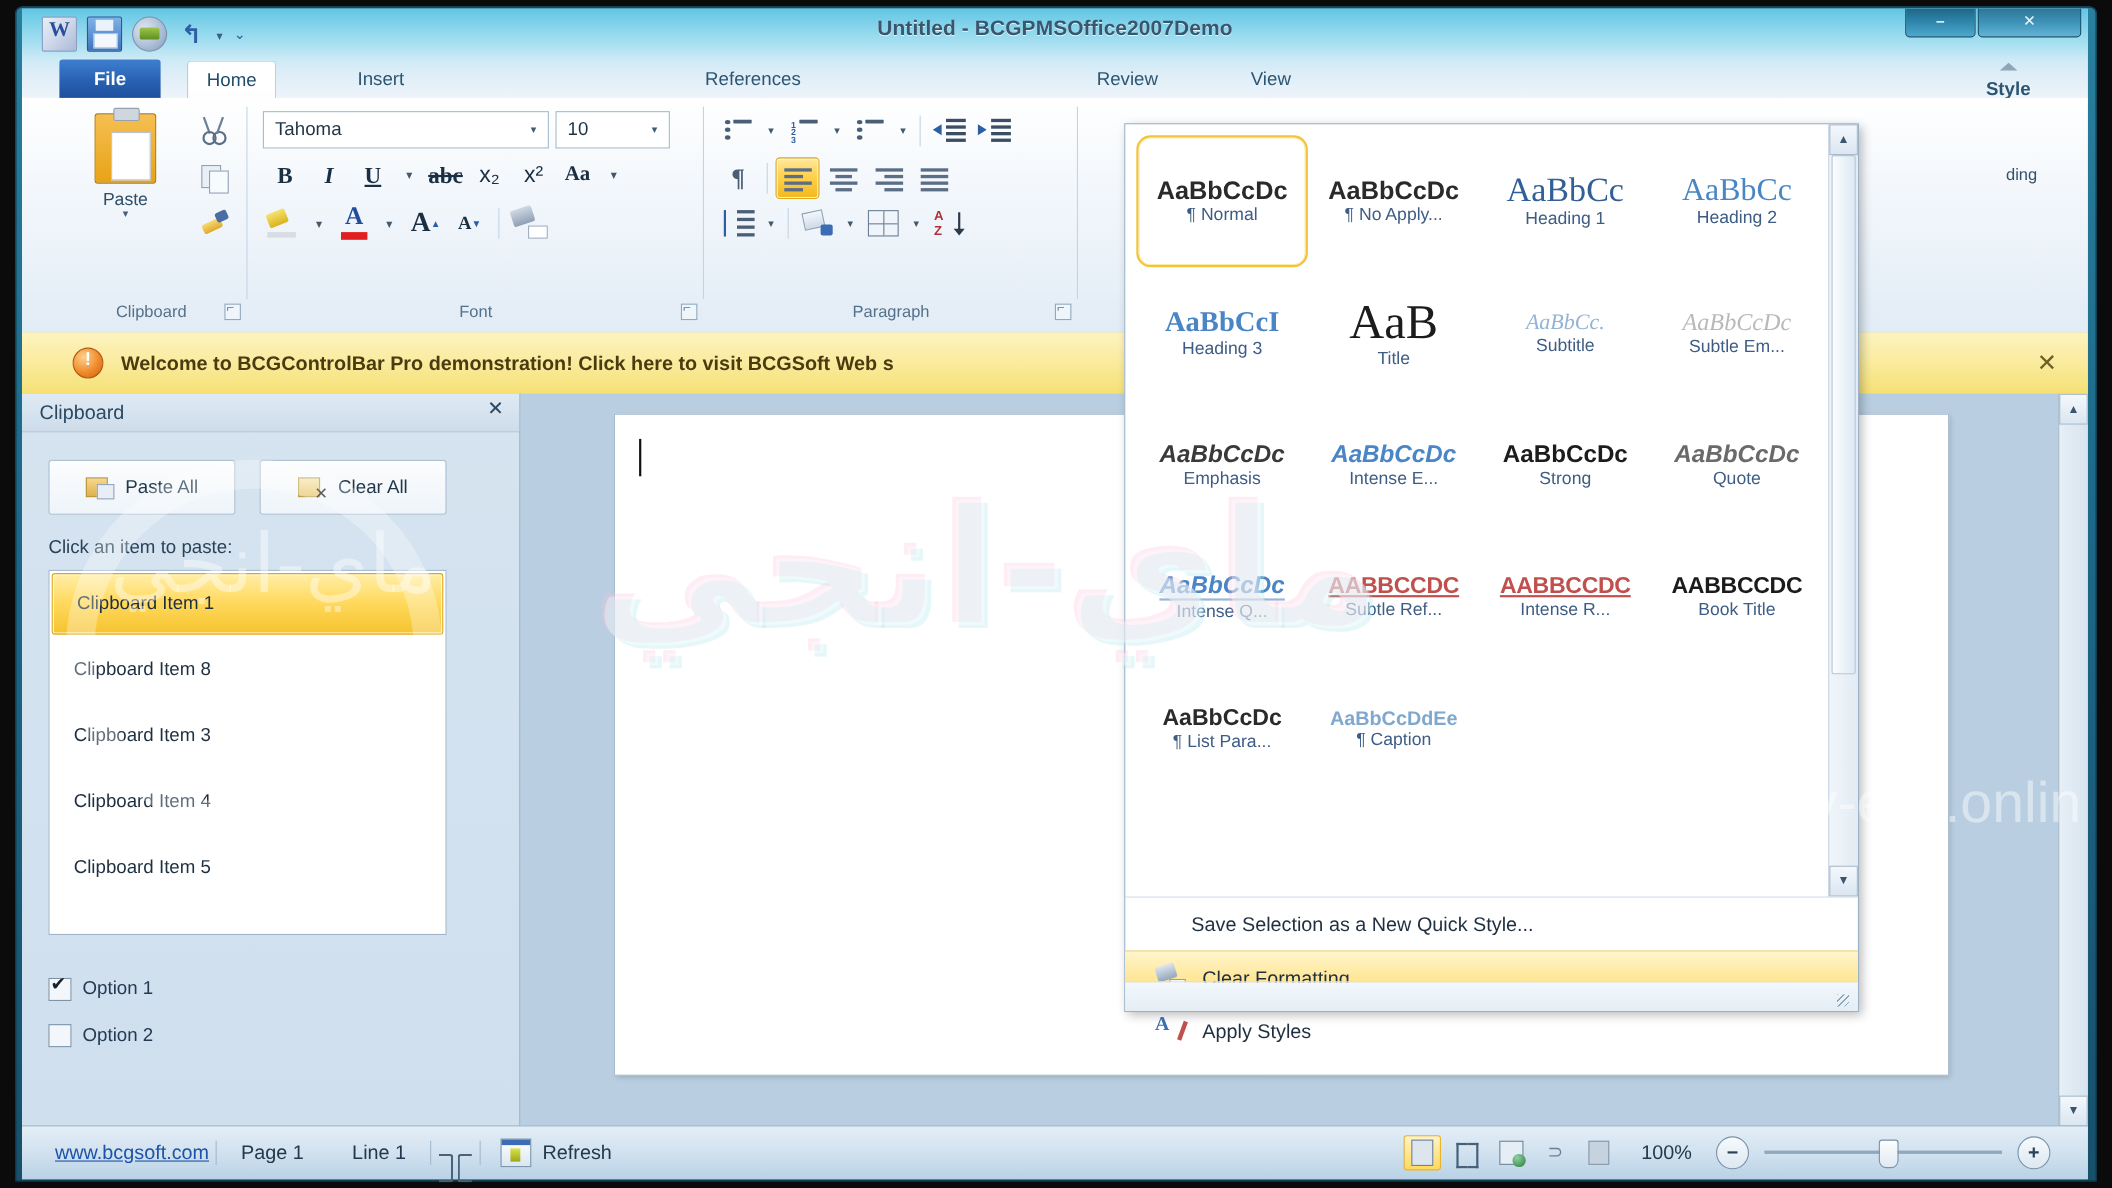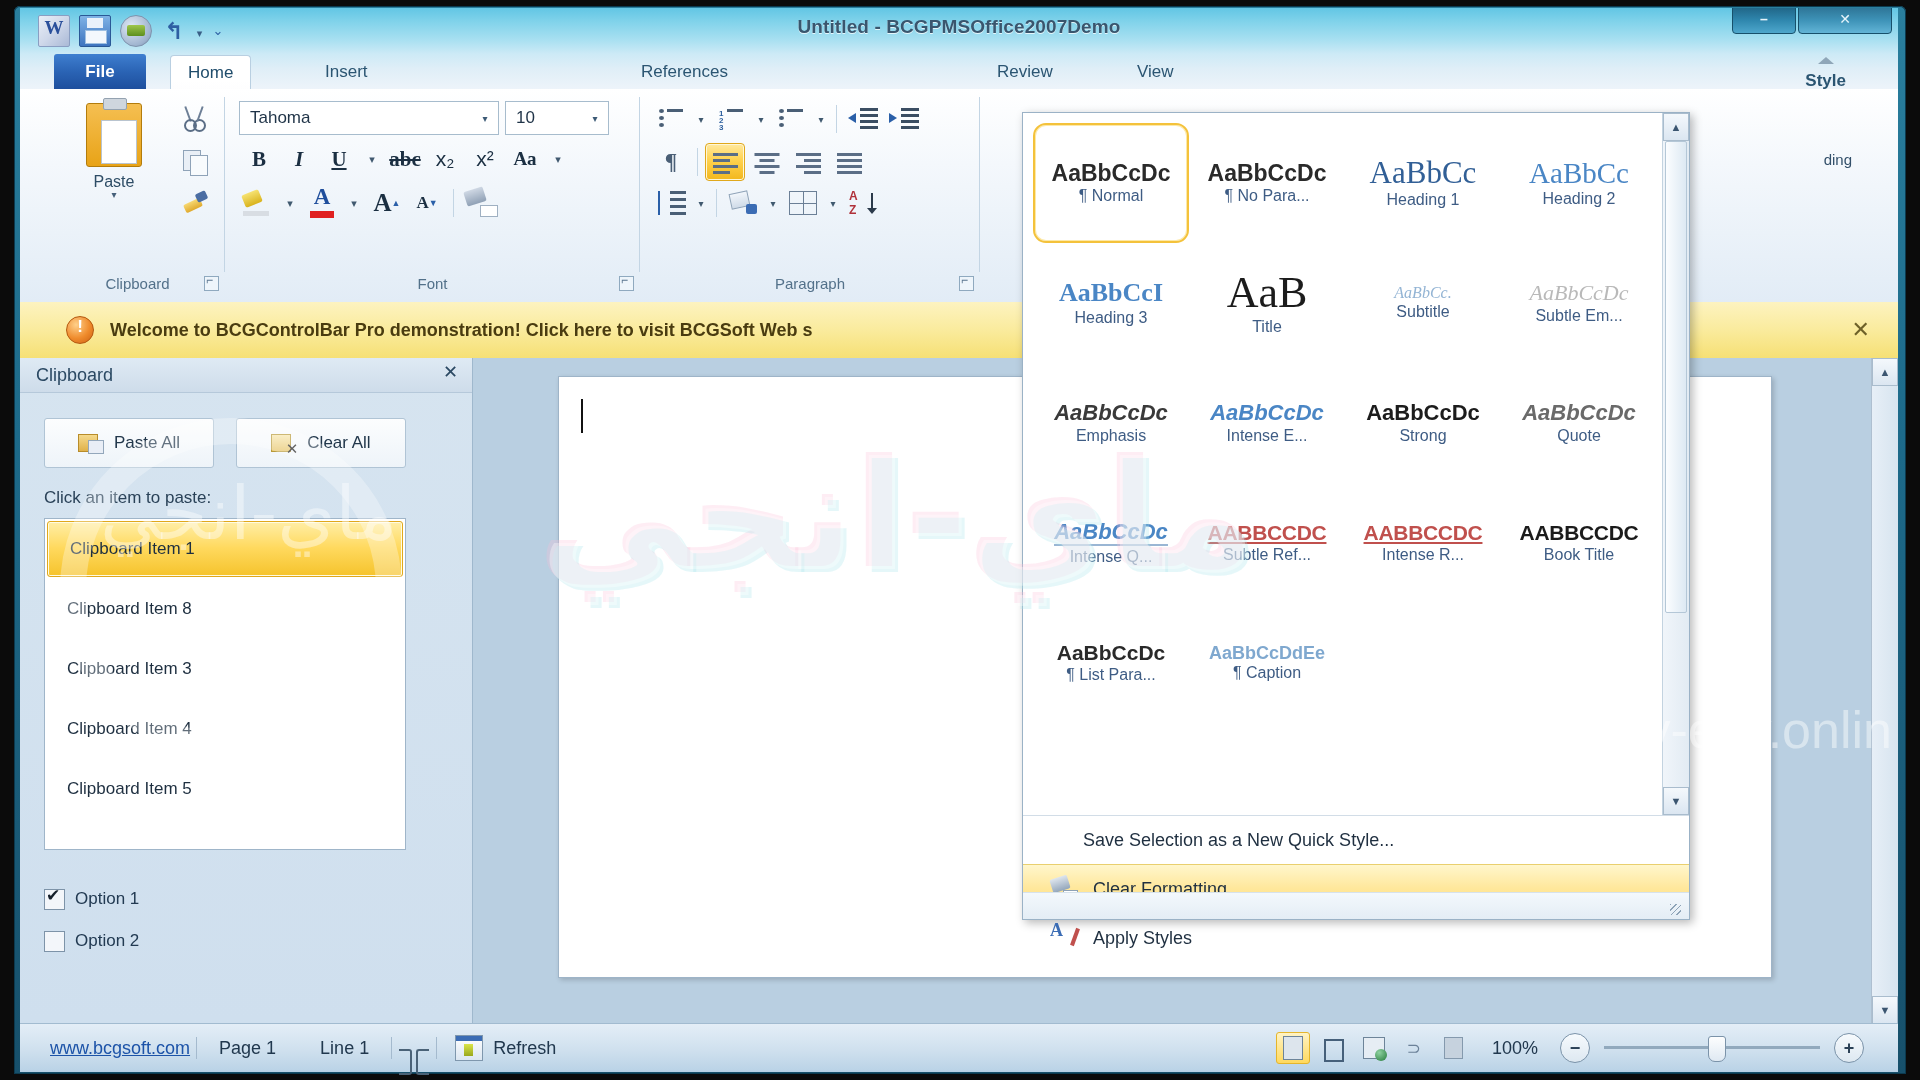--- a/index.html
+++ b/index.html
@@ -359,21 +359,21 @@
   .gal-cell.sel{border-color:#f4c23b;box-shadow:0 0 0 1px #fde9a8 inset;}
   .gal-prev{font-size:23px;line-height:1.05;white-space:nowrap;color:#2b2b2b;}
   .gal-name{font-size:16px;color:#3e5c84;white-space:nowrap;}
   
   .p-normal{font-family:"Liberation Sans",sans-serif;font-weight:bold;color:#2a2a2a;}
   .p-nospace{font-family:"Liberation Sans",sans-serif;font-weight:bold;color:#2a2a2a;}
   .p-h1{font-family:"Liberation Serif",serif;font-size:31px;color:#315f96;}
   .p-h2{font-family:"Liberation Serif",serif;font-size:29px;color:#4a86c5;}
   .p-h3{font-family:"Liberation Serif",serif;font-size:26px;color:#4a86c5;font-weight:bold;}
   .p-title{font-family:"Liberation Serif",serif;font-size:44px;color:#1c1c1c;}
-  .p-subtitle{font-family:"Liberation Serif",serif;font-style:italic;font-size:16px;color:#93b4d4;}
+  .p-subtitle{font-family:"Liberation Serif",serif;font-style:italic;font-size:20px;color:#93b4d4;}
   .p-subtleem{font-family:"Liberation Serif",serif;font-style:italic;font-size:22px;color:#b9b9b9;}
   .p-emph{font-family:"Liberation Sans",sans-serif;font-style:italic;font-weight:bold;font-size:22px;color:#3a3a3a;}
   .p-intenseem{font-family:"Liberation Sans",sans-serif;font-style:italic;font-weight:bold;font-size:22px;color:#4a86c5;}
   .p-strong{font-family:"Liberation Sans",sans-serif;font-weight:bold;font-size:22px;color:#1c1c1c;}
   .p-quote{font-family:"Liberation Sans",sans-serif;font-style:italic;font-weight:bold;font-size:22px;color:#6a6a6a;}
   .p-intenseq{font-family:"Liberation Sans",sans-serif;font-style:italic;font-weight:bold;font-size:22px;color:#4a86c5;border-bottom:2px solid #9ab6d4;}
   .p-subtleref{font-family:"Liberation Sans",sans-serif;font-weight:bold;font-size:21px;color:#c0504d;text-decoration:underline;letter-spacing:-.3px;}
   .p-intenser{font-family:"Liberation Sans",sans-serif;font-weight:bold;font-size:21px;color:#c0504d;text-decoration:underline;letter-spacing:-.3px;}
   .p-booktitle{font-family:"Liberation Sans",sans-serif;font-weight:bold;font-size:21px;color:#1b1b1b;letter-spacing:-.3px;}
   .p-listpara{font-family:"Liberation Sans",sans-serif;font-weight:bold;font-size:21px;color:#2a2a2a;}
@@ -759,21 +759,21 @@
       </div>
 
       <div class="gallery">
         <div class="gal-grid">
           <div class="gal-cell sel">
               <span class="gal-prev p-normal">AaBbCcDc</span>
               <span class="gal-name">¶ Normal</span>
             </div>
           <div class="gal-cell">
               <span class="gal-prev p-nospace">AaBbCcDc</span>
-              <span class="gal-name">¶ No Para...</span>
+              <span class="gal-name">¶ No Apply...</span>
             </div>
           <div class="gal-cell">
               <span class="gal-prev p-h1">AaBbCc</span>
               <span class="gal-name">Heading 1</span>
             </div>
           <div class="gal-cell">
               <span class="gal-prev p-h2">AaBbCc</span>
               <span class="gal-name">Heading 2</span>
             </div>
 

